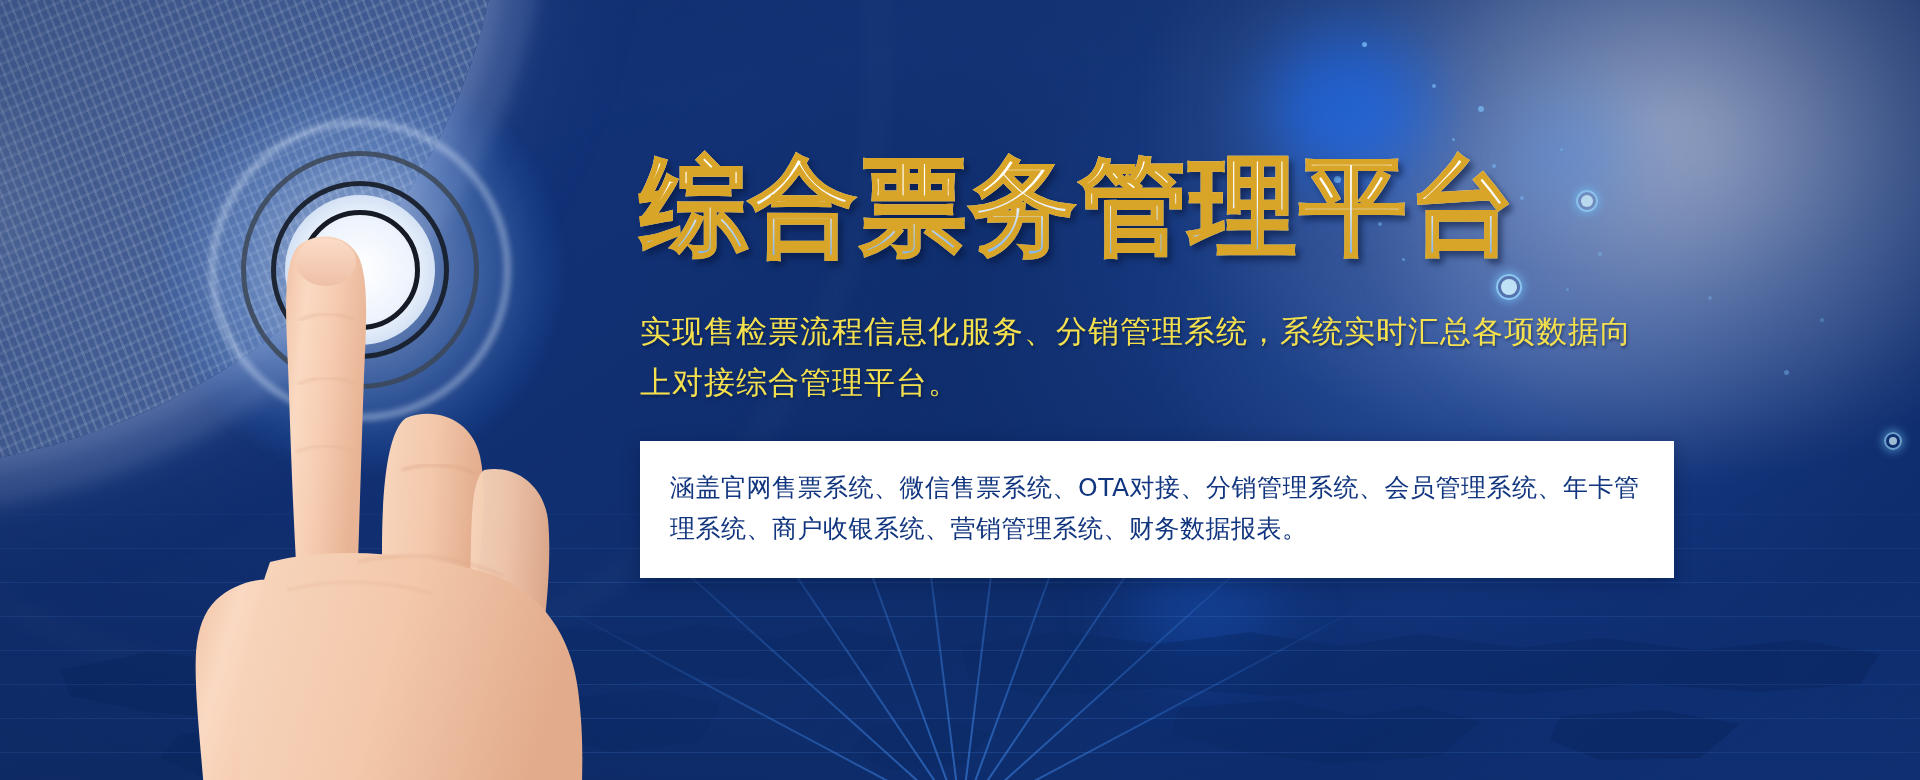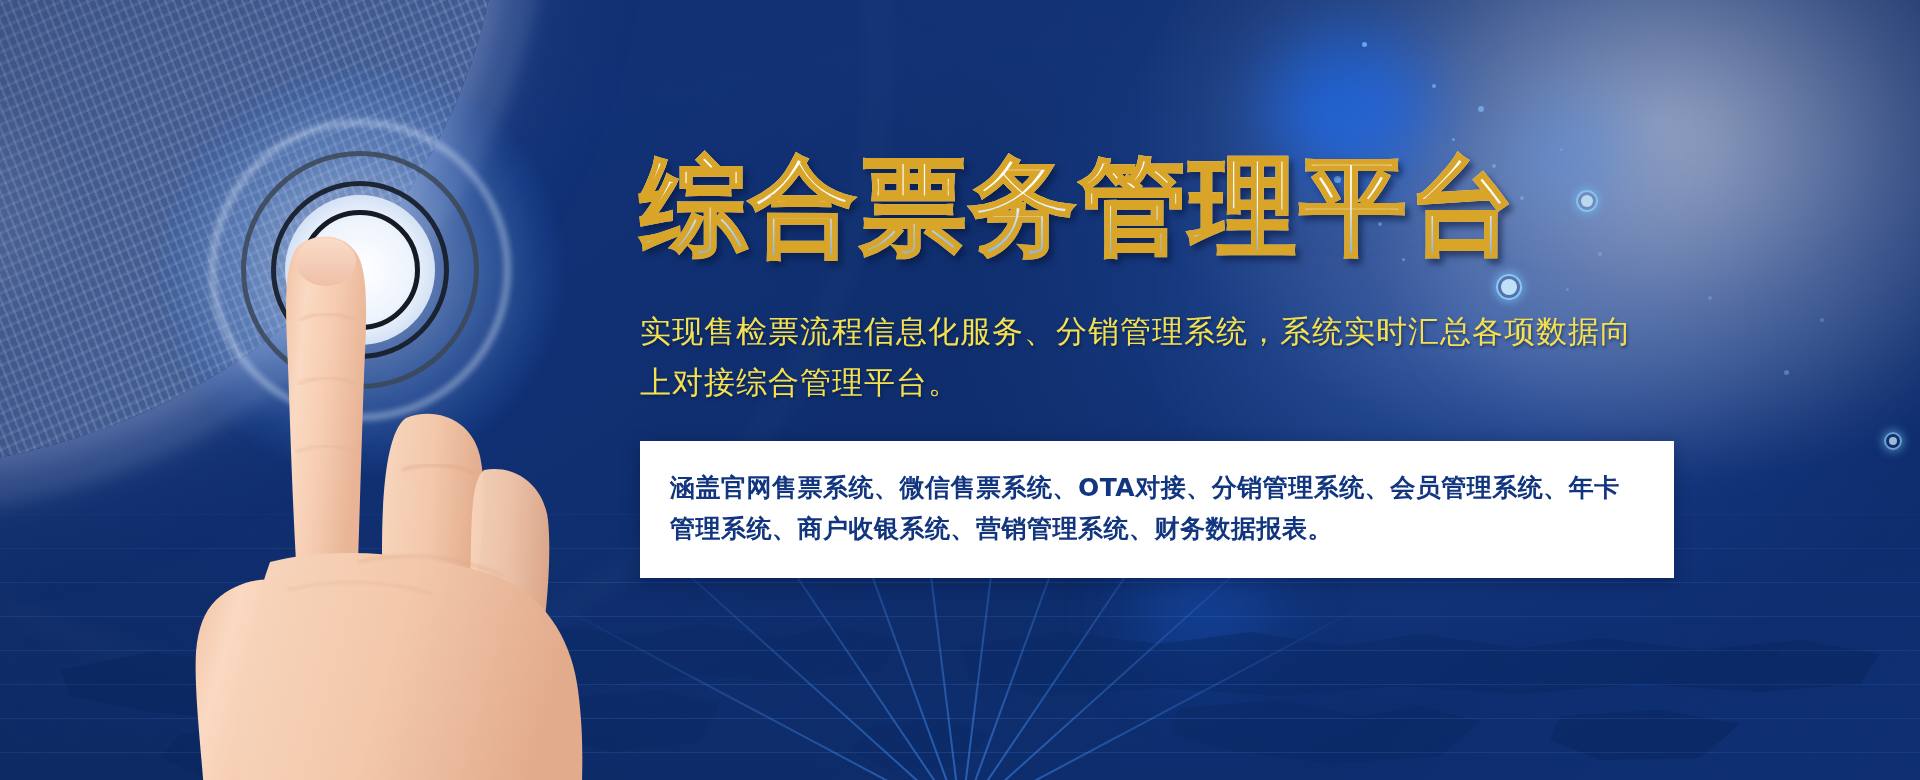--- a/index.html
+++ b/index.html
@@ -165,21 +165,20 @@
     padding:26px 30px 28px 30px;
     box-shadow:0 4px 16px rgba(3,14,46,0.34);
   }
   .panel p{
     margin:0;
     font-family:"DejaVu Sans","Liberation Sans",sans-serif;
     font-size:25px;
     line-height:1.66;
     letter-spacing:.5px;
     color:#11357e;
-    font-weight:bold;
   }
 </style>
 </head>
 <body>
 
 <div class="banner">
 
   <div class="bg-base"></div>
 
   <div class="earth">

